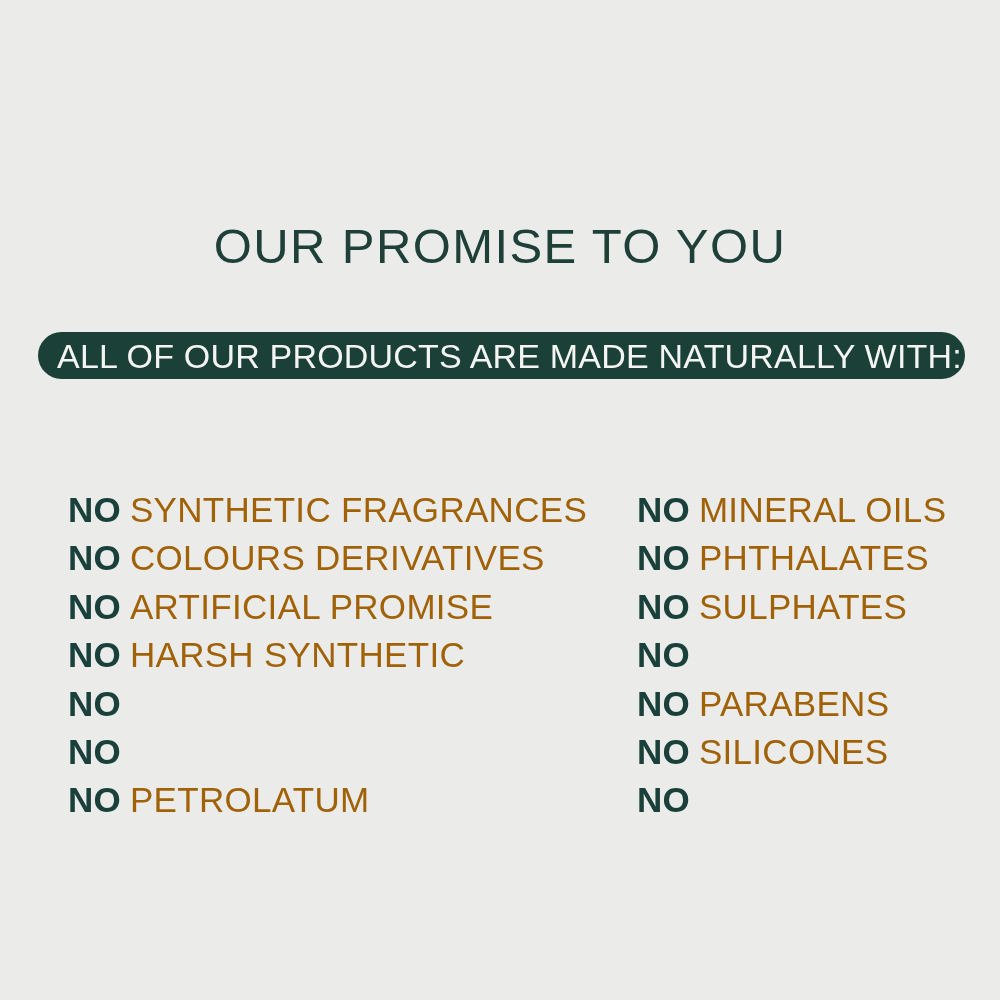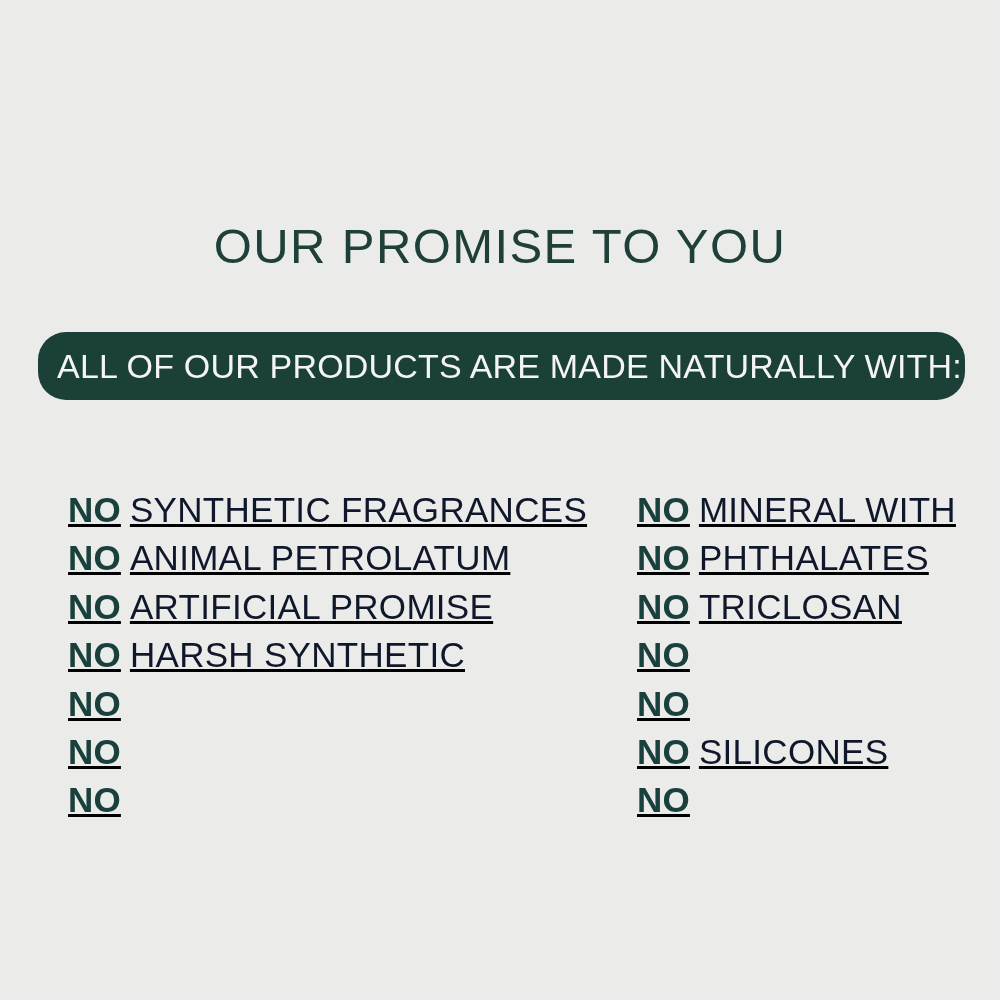--- a/index.html
+++ b/index.html
@@ -38,21 +38,21 @@
     color: #1e4038;
     white-space: nowrap;
   }
 
   
   #promise-banner {
     position: absolute;
     left: 38px;
     top: 332px;
     width: 927px;
-    height: 68px;
+    height: 47px;
     background: #1b4038;
     border-radius: 28px;
     display: flex;
     align-items: center;
     box-sizing: border-box;
     padding-left: 19px;
   }
   #promise-banner .banner-text {
     color: #f4f5f2;
     font-size: 34px;
@@ -66,21 +66,20 @@
   #exclusion-lists {
     position: absolute;
     left: 0;
     top: 486px;
     width: 1000px;
     height: 350px;
   }
   .exclusion-column {
     position: absolute;
     top: 0;
-    text-decoration: underline;
   }
   #exclusion-column-left  { left: 68px; }
   #exclusion-column-right { left: 637px; }
 
   .exclusion-row {
     height: 48.4px;
     display: flex;
     align-items: baseline;
     white-space: nowrap;
     color: #1e4038;
@@ -89,21 +88,21 @@
   }
   .exclusion-row .no-word {
     font-weight: 700;
     letter-spacing: 0.2px;
     margin-right: 9px;
     color: #19403a;
   }
   .exclusion-row .item-word {
     font-weight: 400;
     letter-spacing: 0.3px;
-    color: #0f172a;
+    color: #a16207;
   }
 </style>
 </head>
 <body>
 
 <div id="promise-card">
 
   <h1 id="page-title">OUR PROMISE TO YOU</h1>
 
   <div id="promise-banner">
@@ -111,58 +110,60 @@
   </div>
 
   <div id="exclusion-lists">
     <div class="exclusion-column" id="exclusion-column-left">
         <div class="exclusion-row">
           <span class="no-word">NO</span>
           <span class="item-word">SYNTHETIC FRAGRANCES</span>
         </div>
         <div class="exclusion-row">
           <span class="no-word">NO</span>
-          <span class="item-word">ANIMAL PETROLATUM</span>
+          <span class="item-word">COLOURS DERIVATIVES</span>
         </div>
         <div class="exclusion-row">
           <span class="no-word">NO</span>
           <span class="item-word">ARTIFICIAL PROMISE</span>
         </div>
         <div class="exclusion-row">
           <span class="no-word">NO</span>
           <span class="item-word">HARSH SYNTHETIC</span>
         </div>
         <div class="exclusion-row">
           <span class="no-word">NO</span>
         </div>
         <div class="exclusion-row">
           <span class="no-word">NO</span>
         </div>
         <div class="exclusion-row">
           <span class="no-word">NO</span>
+          <span class="item-word">PETROLATUM</span>
         </div>
       </div>
     <div class="exclusion-column" id="exclusion-column-right">
         <div class="exclusion-row">
           <span class="no-word">NO</span>
-          <span class="item-word">MINERAL WITH</span>
+          <span class="item-word">MINERAL OILS</span>
         </div>
         <div class="exclusion-row">
           <span class="no-word">NO</span>
           <span class="item-word">PHTHALATES</span>
         </div>
         <div class="exclusion-row">
           <span class="no-word">NO</span>
-          <span class="item-word">TRICLOSAN</span>
+          <span class="item-word">SULPHATES</span>
         </div>
         <div class="exclusion-row">
           <span class="no-word">NO</span>
         </div>
         <div class="exclusion-row">
           <span class="no-word">NO</span>
+          <span class="item-word">PARABENS</span>
         </div>
         <div class="exclusion-row">
           <span class="no-word">NO</span>
           <span class="item-word">SILICONES</span>
         </div>
         <div class="exclusion-row">
           <span class="no-word">NO</span>
         </div>
       </div>
   </div>

